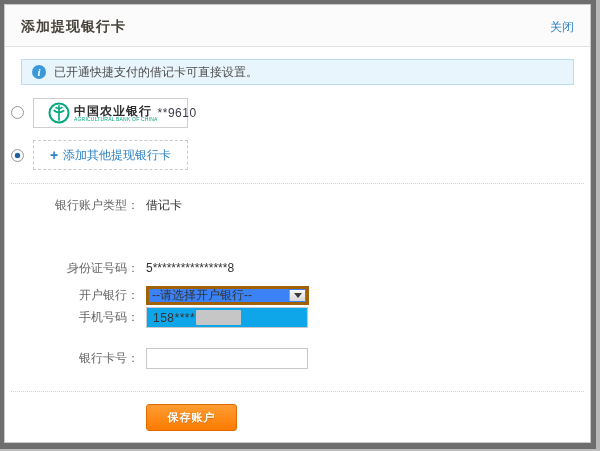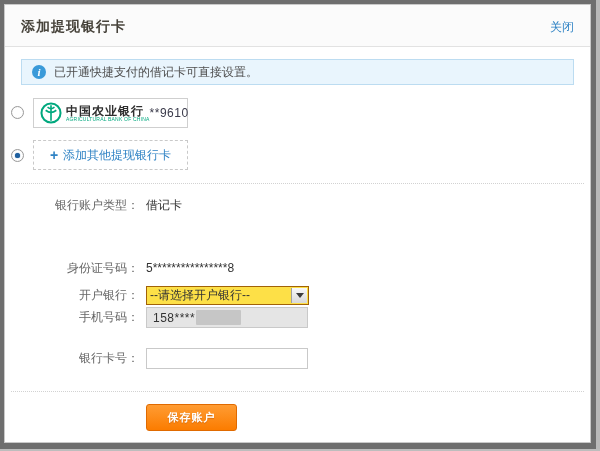--- a/index.html
+++ b/index.html
@@ -52,21 +52,21 @@
     border:1px solid #9a9a9a; background:radial-gradient(#fff 55%, #e8e8e8);
     cursor:pointer;
   }
   .radio.checked::after {
     content:""; position:absolute; left:3px; top:3px; width:5px; height:5px;
     border-radius:50%; background:#1f5f9e; box-shadow:0 0 1px #1f5f9e;
   }
   .card-box {
     position:absolute; left:28px; width:155px; height:30px;
     border:1px solid #cfcfcf; background:#fff;
-    display:flex; align-items:center; padding:0 10px 0 6px; cursor:pointer;
+    display:flex; align-items:center; padding:0 10px 0 14px; cursor:pointer;
   }
   .bank-logo { flex:0 0 22px; height:22px; }
   .bank-names { margin-left:4px; line-height:1; }
   .bank-name-cn {
     font-family:"Liberation Serif", serif;
     font-size:12px; font-weight:bold; color:#2f2f2f; letter-spacing:1px; white-space:nowrap;
   }
   .bank-name-en {
     font-size:5px; color:#00a87e; letter-spacing:0.2px; white-space:nowrap; transform-origin:left top;
   }
@@ -94,38 +94,38 @@
     flex:0 0 134px;
   }
   .fvalue { margin-left:7px; font-size:12px; color:#333; display:flex; align-items:center; }
   .bold-val { font-weight:normal; color:#333; }
   .blur-box { background:#c6c6c6; border-radius:1px; }
   .name-blur { width:18px; height:18px; }
   .name-note { font-size:12px; font-weight:bold; color:#333; margin-left:6px; }
 
   .select-box {
     margin-left:7px; width:163px; height:19px;
-    border:1px solid #a16207; background:#fde047;
+    border:3px solid #a16207; background:#3b82f6;
     display:flex; align-items:center; cursor:pointer; position:relative;
   }
   .select-value { font-size:12px; color:#333; margin-left:3px; white-space:nowrap; }
   .select-btn {
     position:absolute; right:1px; top:1px; bottom:1px; width:16px;
     background:linear-gradient(#f8f8f8, #d8d8d8);
     border-left:1px solid #a0a0a0;
     display:flex; align-items:center; justify-content:center;
   }
   .select-arrow {
     width:0; height:0; border-left:4px solid transparent;
     border-right:4px solid transparent; border-top:5px solid #3c3c3c;
   }
 
   .input-box {
     margin-left:7px; width:162px; height:21px;
-    border:1px solid #c9c9c9; background:#e5e5e5;
+    border:1px solid #c9c9c9; background:#0ea5e9;
     display:flex; align-items:center; padding-left:6px;
   }
   .input-text { font-size:12px; color:#333; letter-spacing:0.5px; }
   .phone-blur { width:45px; height:15px; margin-left:1px; }
   input.plain-input {
     margin-left:7px; width:162px; height:21px;
     border:1px solid #c9c9c9; background:#fff; outline:none;
     font-size:12px; color:#333; padding-left:6px;
     font-family:"Liberation Sans", sans-serif;
   }

